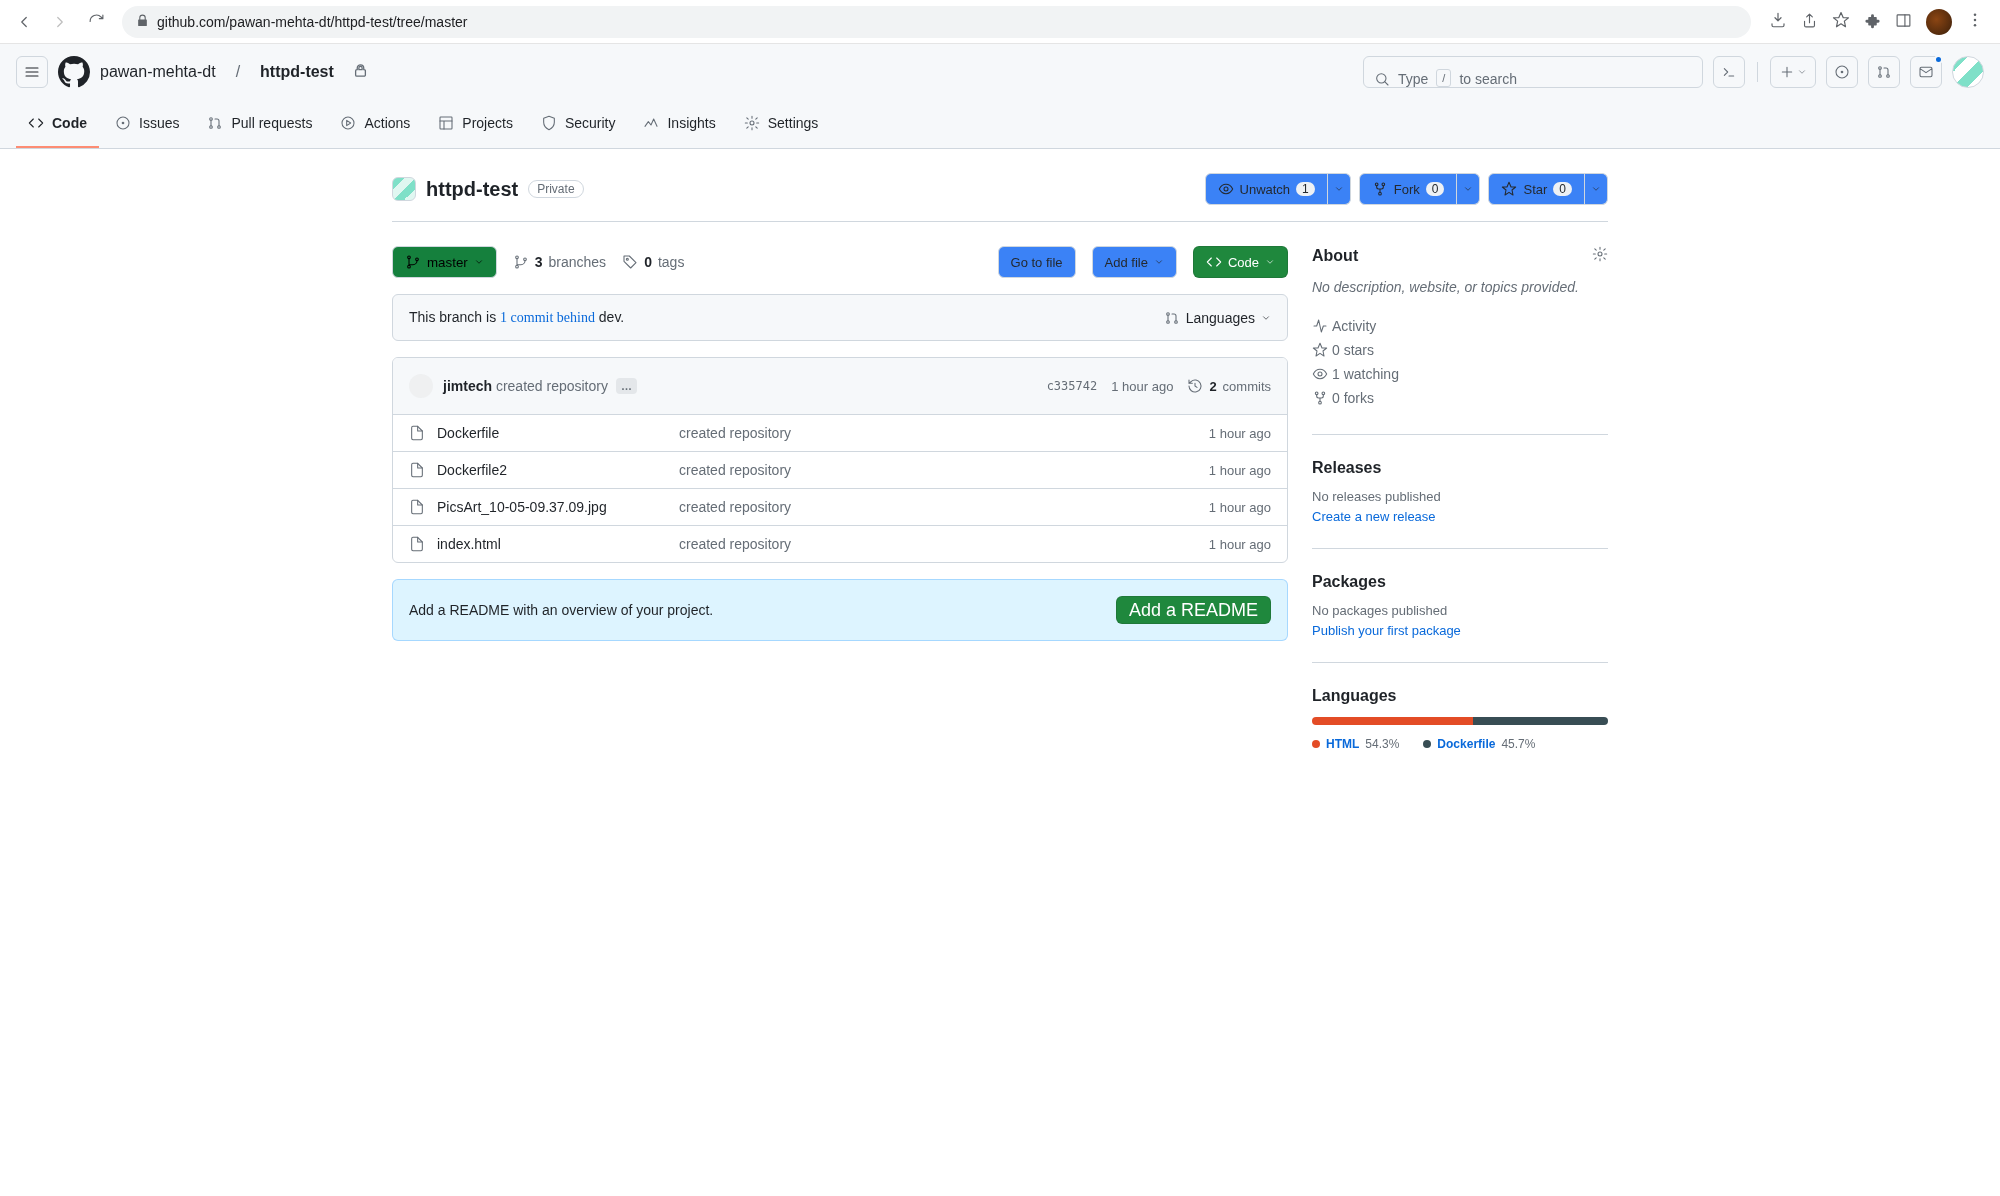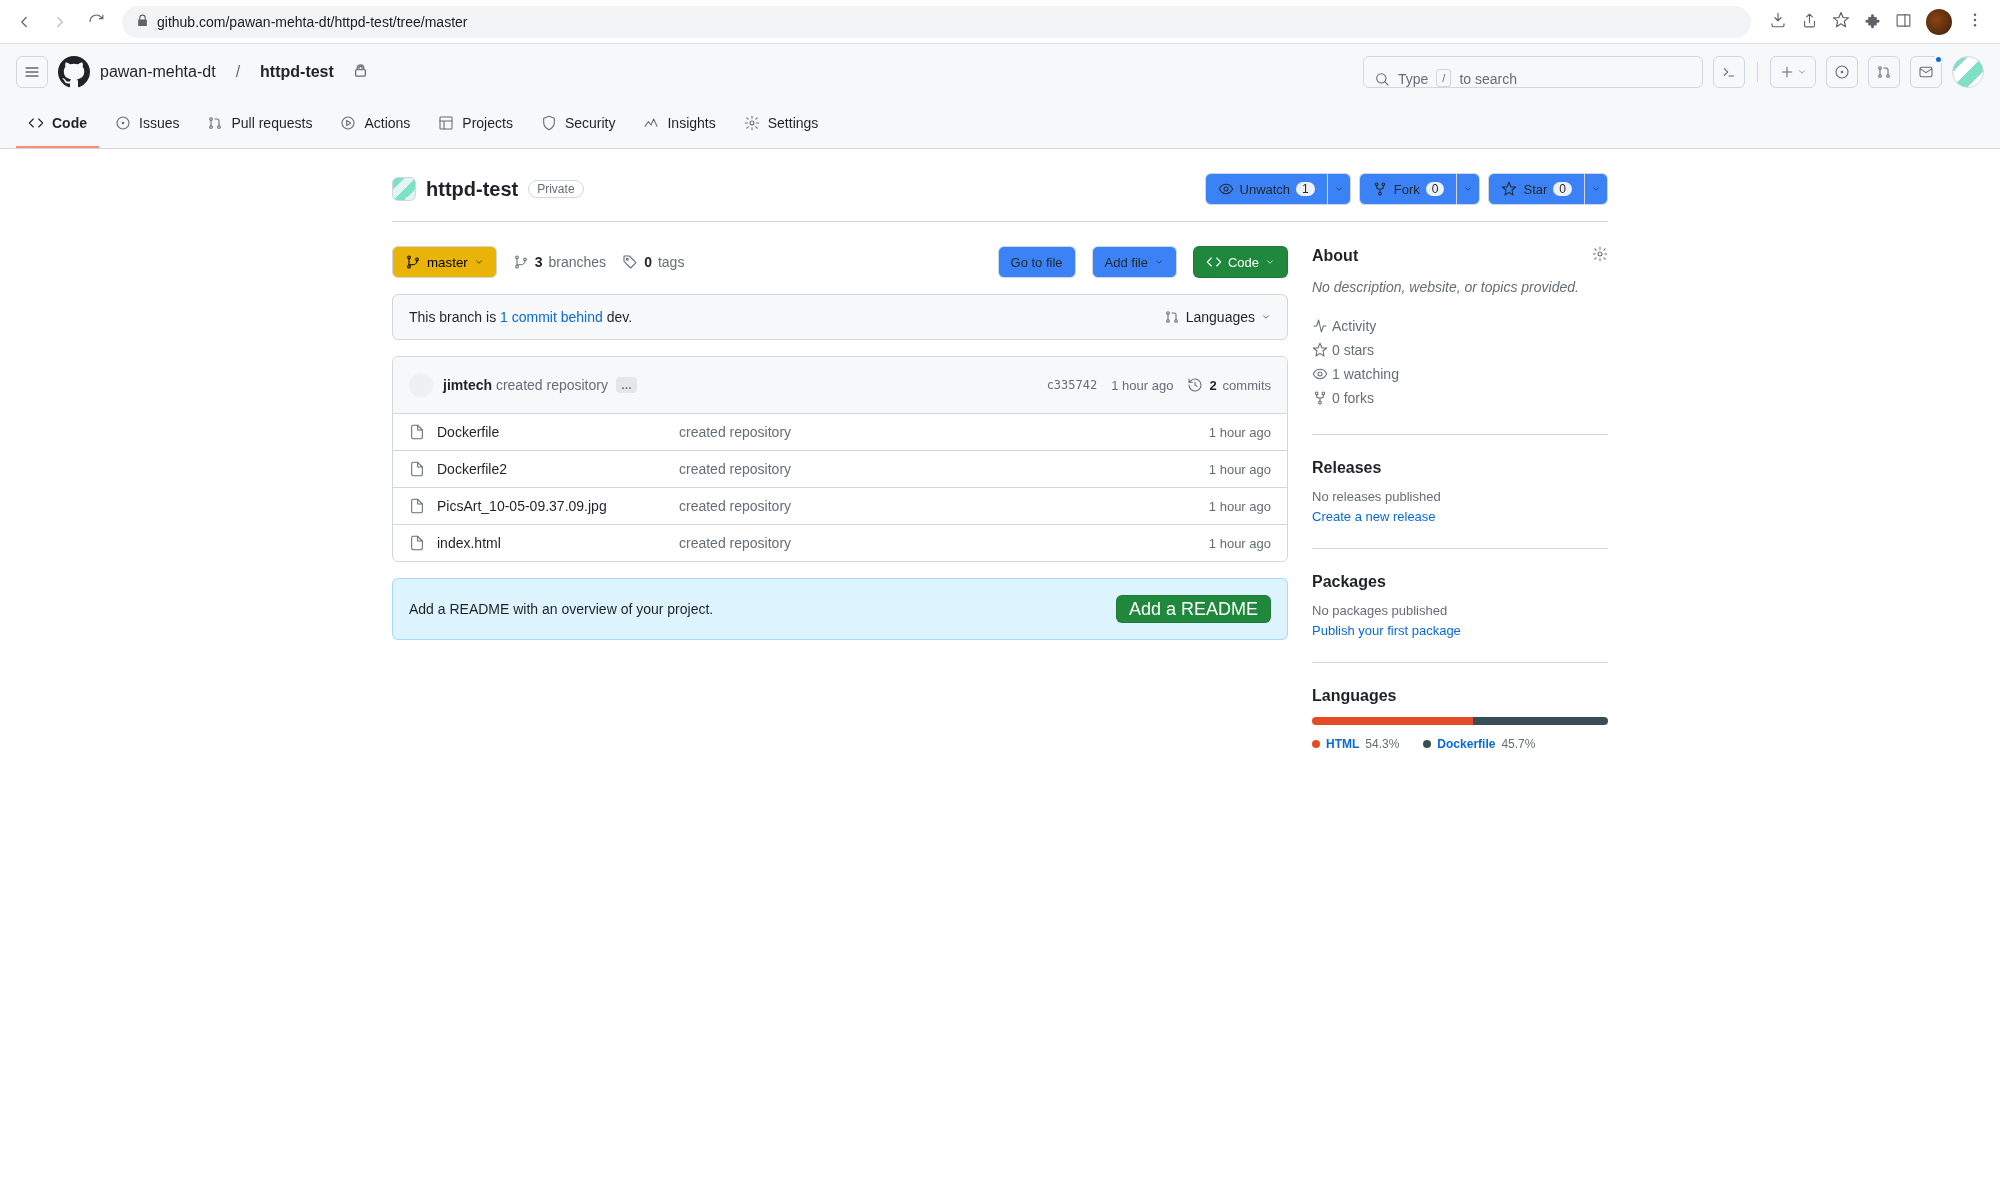--- a/index.html
+++ b/index.html
@@ -56,27 +56,27 @@
 .btn-group .btn.caret { border-top-left-radius: 0; border-bottom-left-radius: 0; border-left: 0; padding: 0 6px; }
 .btn-primary { background: #1f883d; color: #fff; border-color: rgba(31,35,40,.15); }
 .btn-primary svg { color: #fff; }
 
 
 .layout { display: flex; gap: 24px; margin-top: 24px; }
 .main-col { flex: 1; min-width: 0; }
 .side-col { width: 296px; }
 
 .file-nav { display: flex; align-items: center; gap: 16px; margin-bottom: 16px; }
-.branch-btn { display: flex; align-items: center; gap: 6px; height: 32px; padding: 0 12px; background: #eab308; border: 1px solid #d0d7de; border-radius: 6px; font-weight: 500; }
+.branch-btn { display: flex; align-items: center; gap: 6px; height: 32px; padding: 0 12px; background: #15803d; border: 1px solid #d0d7de; border-radius: 6px; font-weight: 500; }
 .stat-link { display: flex; align-items: center; gap: 6px; color: #656d76; font-size: 14px; }
 .stat-link b { color: #1f2328; font-weight: 600; }
 .file-nav-spacer { flex: 1; }
 
 .commit-banner { display: flex; align-items: center; border: 1px solid #d0d7de; border-radius: 6px; padding: 14px 16px; background: #f6f8fa; margin-bottom: 16px; }
-.commit-banner .link { color: #0969da; }
+.commit-banner .link { color: #0969da; font-family: Liberation Serif, serif; }
 
 .file-box { border: 1px solid #d0d7de; border-radius: 6px; overflow: hidden; }
 .file-box-header { display: flex; align-items: center; padding: 16px; background: #f6f8fa; border-bottom: 1px solid #d0d7de; }
 .commit-avatar { width: 24px; height: 24px; border-radius: 50%; background: #ddd; margin-right: 10px; opacity: 0.3; }
 .file-box-header .author { font-weight: 600; }
 .file-box-header .msg { color: #656d76; }
 .more-btn { background: #e4e7ea; border-radius: 4px; padding: 0 5px; font-size: 11px; line-height: 16px; margin-left: 8px; color: #656d76; font-weight: 600; }
 .file-box-header-right { margin-left: auto; display: flex; align-items: center; gap: 14px; color: #656d76; font-size: 13px; }
 .file-box-header-right .sha { font-family: ui-monospace, monospace; font-size: 12px; }
 .file-box-header-right .commits b { color: #1f2328; }

